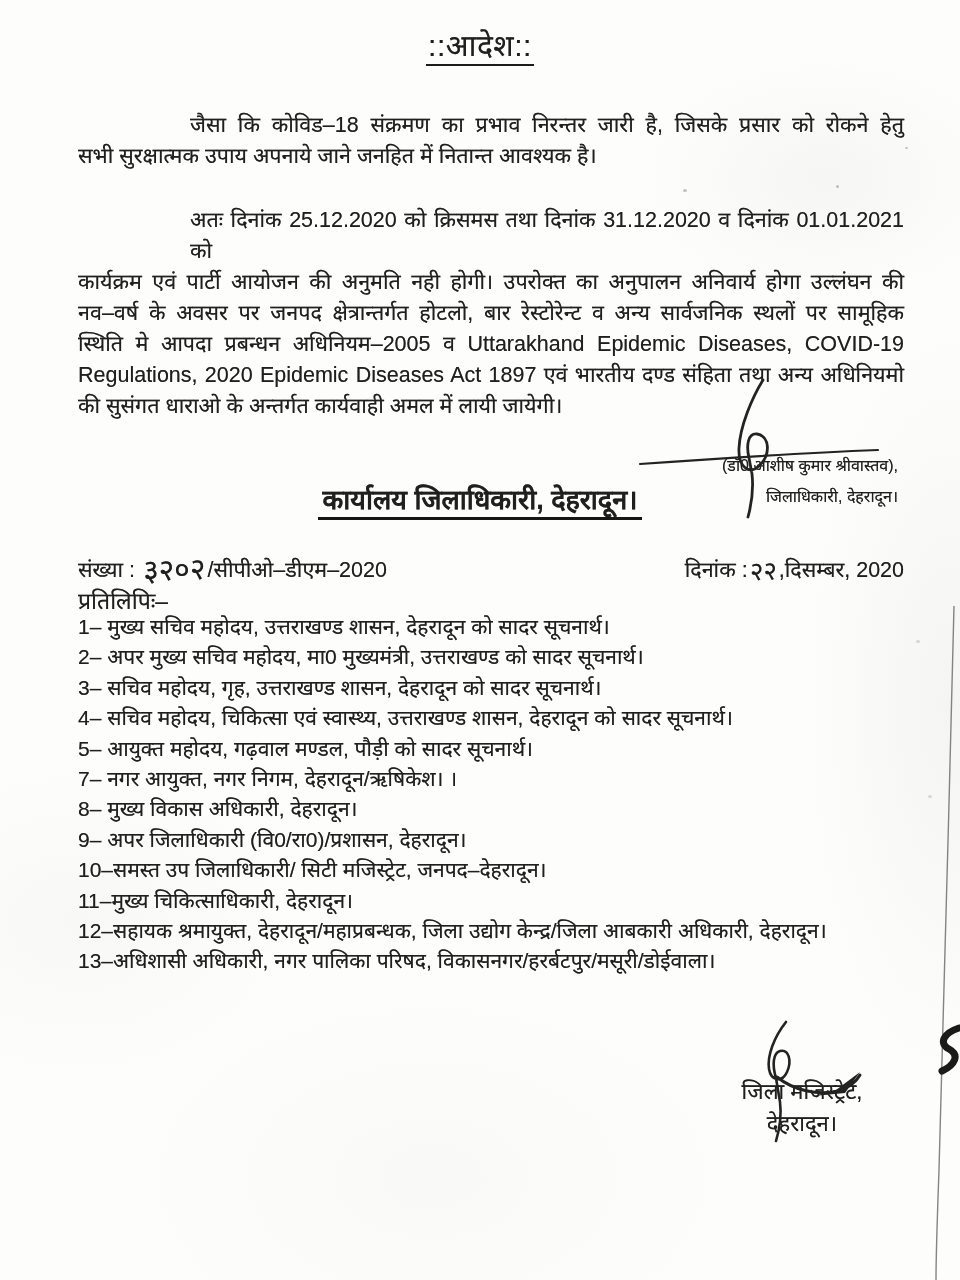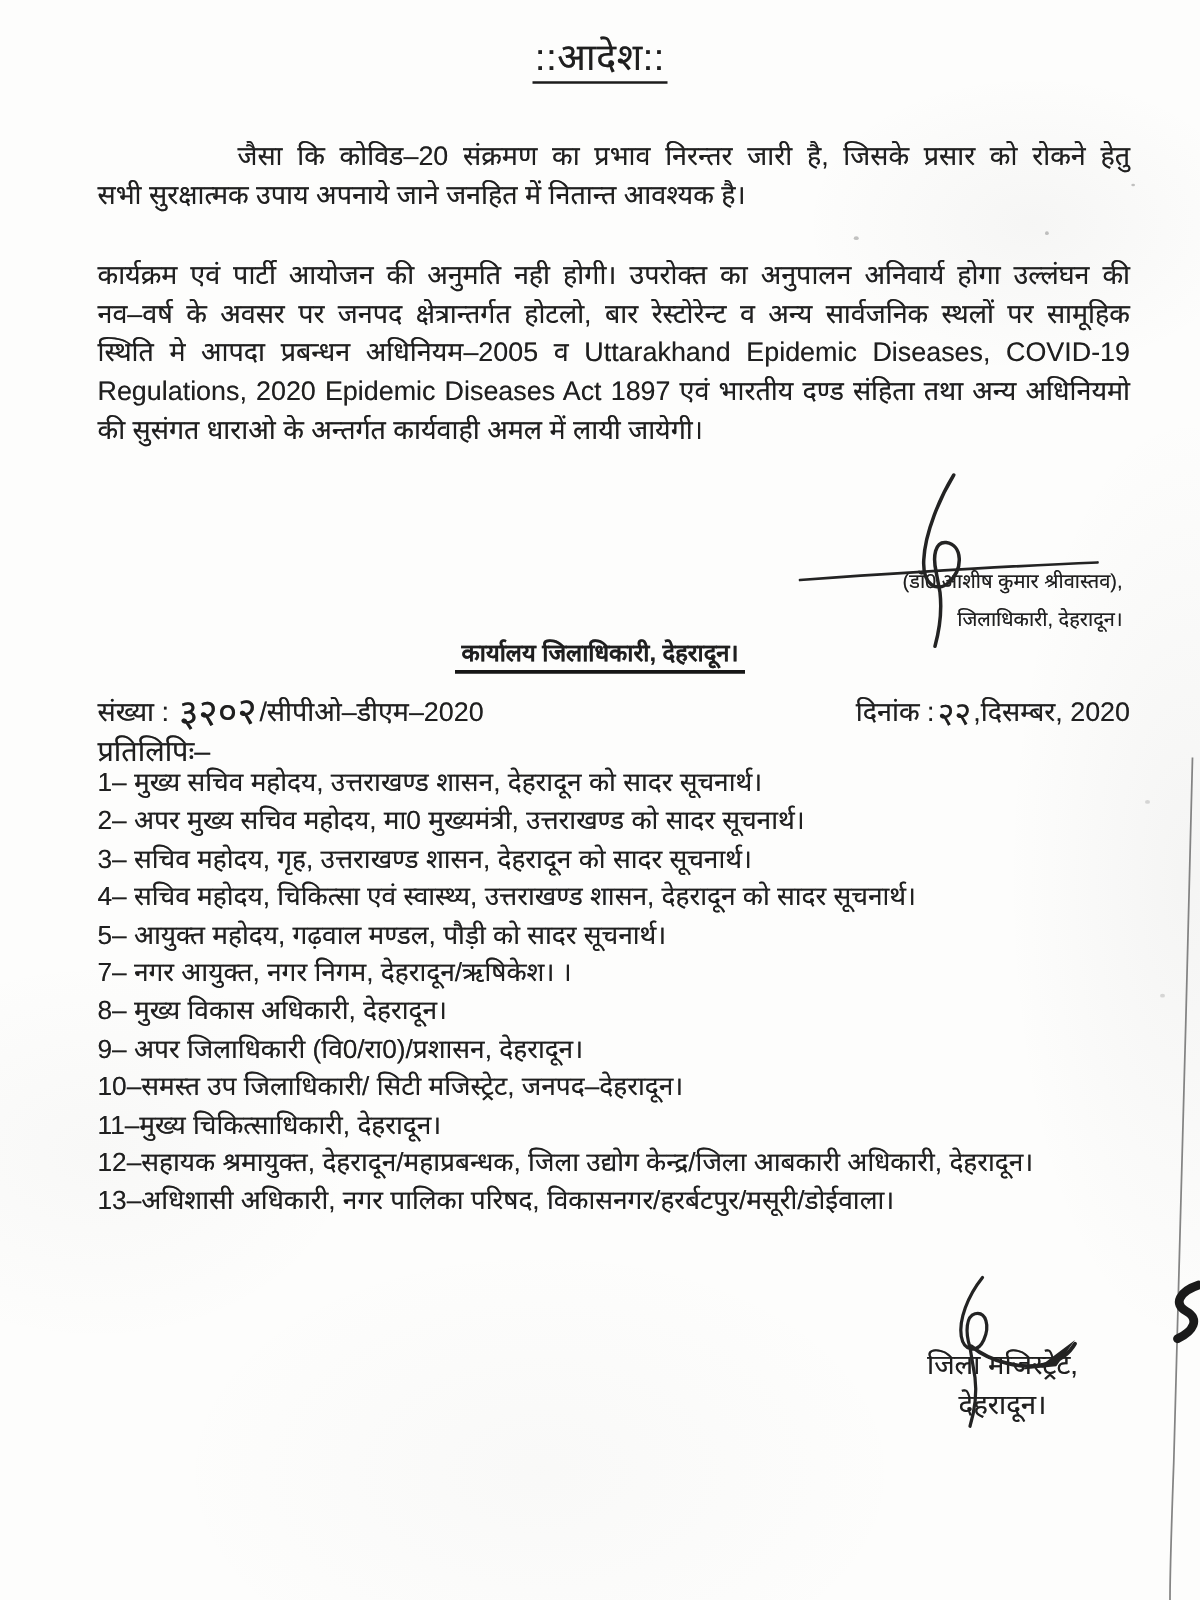--- a/index.html
+++ b/index.html
@@ -23,22 +23,22 @@
   .para { position:absolute; left:78px; width:826px; font-size:21.5px; line-height:31px; }
   .p1 { top:110px; }
   .p2 { top:205px; }
   .jline { text-align:justify; text-align-last:justify; }
   .jline.last { text-align:justify; text-align-last:left; }
   .indent1 { padding-left:112px; }
 
   .sig-top { position:absolute; top:450px; right:62px; text-align:right;
              font-size:16px; line-height:31px; }
 
-  .office { position:absolute; top:509px; left:0; right:0; text-align:center;
-            font-size:19px; font-weight:700; }
+  .office { position:absolute; top:480px; left:0; right:0; text-align:center;
+            font-size:27px; font-weight:700; }
   .office span { border-bottom:3px solid #161616; padding:0 5px 2px; }
 
   .refline { position:absolute; top:548px; left:78px; right:56px;
              display:flex; justify-content:space-between; align-items:baseline;
              font-size:21.5px; }
   .hw { display:inline-block; font-family:"DejaVu Serif",serif; font-size:30px;
         font-weight:500; transform:rotate(-2deg); margin:0 2px; vertical-align:-3px; }
   .hw2 { font-size:26px; }
 
   .copies-label { position:absolute; top:584px; left:78px; font-size:23px; }
@@ -56,25 +56,26 @@
 </head>
 <body>
 
 <div class="page">
 
   <div class="title">
     <span>::आदेश::</span>
   </div>
 
   <div class="para p1">
-    <div class="jline indent1">जैसा कि कोविड–20 संक्रमण का प्रभाव निरन्तर जारी है, जिसके प्रसार को रोकने हेतु</div>
+    <div class="jline indent1">जैसा कि कोविड–18 संक्रमण का प्रभाव निरन्तर जारी है, जिसके प्रसार को रोकने हेतु</div>
     <div class="jline last">सभी सुरक्षात्मक उपाय अपनाये जाने जनहित में नितान्त आवश्यक है।</div>
   </div>
 
   <div class="para p2">
+    <div class="jline indent1">अतः दिनांक 25.12.2020 को क्रिसमस तथा दिनांक 31.12.2020 व दिनांक 01.01.2021 को</div>
     <div class="jline">कार्यक्रम एवं पार्टी आयोजन की अनुमति नही होगी। उपरोक्त का अनुपालन अनिवार्य होगा उल्लंघन की</div>
     <div class="jline">नव–वर्ष के अवसर पर जनपद क्षेत्रान्तर्गत होटलो, बार रेस्टोरेन्ट व अन्य सार्वजनिक स्थलों पर सामूहिक</div>
     <div class="jline">स्थिति मे आपदा प्रबन्धन अधिनियम–2005 व Uttarakhand Epidemic Diseases, COVID-19</div>
     <div class="jline">Regulations, 2020 Epidemic Diseases Act 1897 एवं भारतीय दण्ड संहिता तथा अन्य अधिनियमो</div>
     <div class="jline last">की सुसंगत धाराओ के अन्तर्गत कार्यवाही अमल में लायी जायेगी।</div>
   </div>
 
   <div class="sig-top">
     <div>(डॉ0 आशीष कुमार श्रीवास्तव),</div>
     <div>जिलाधिकारी, देहरादून।</div>

